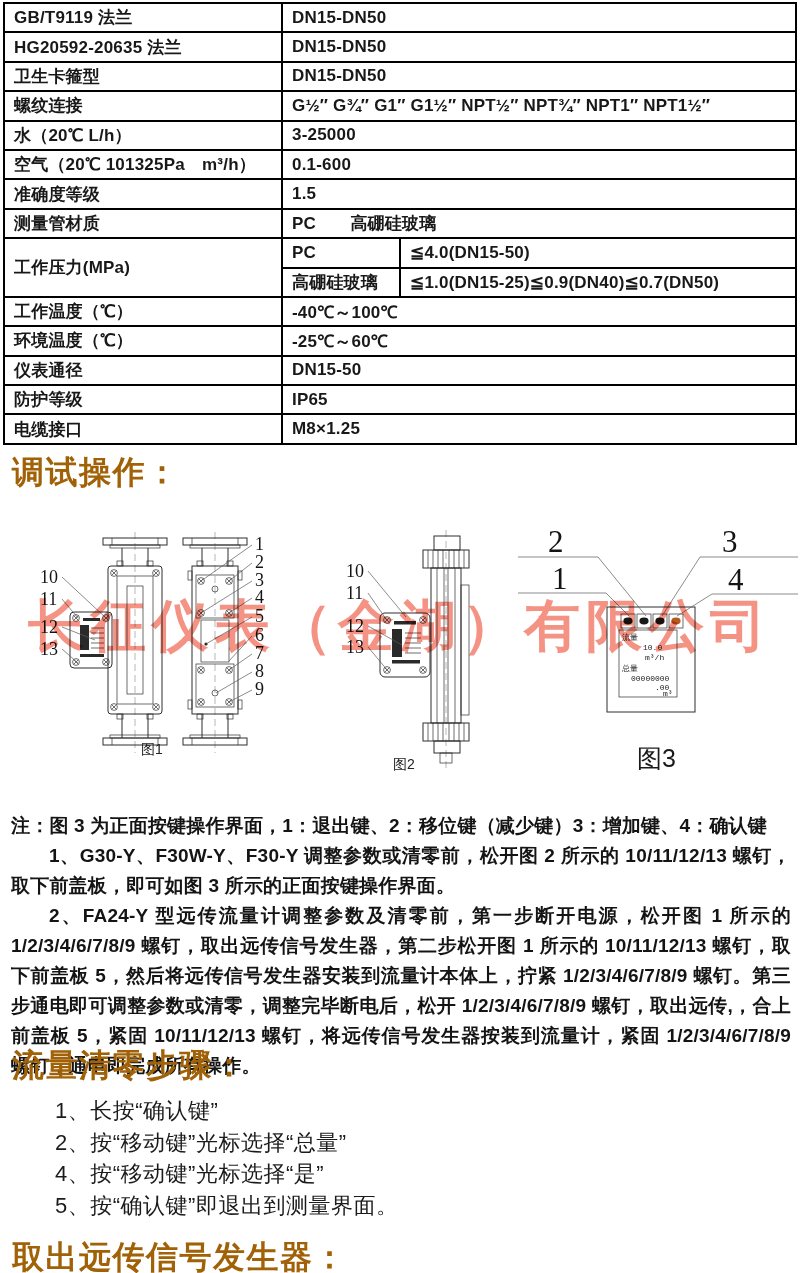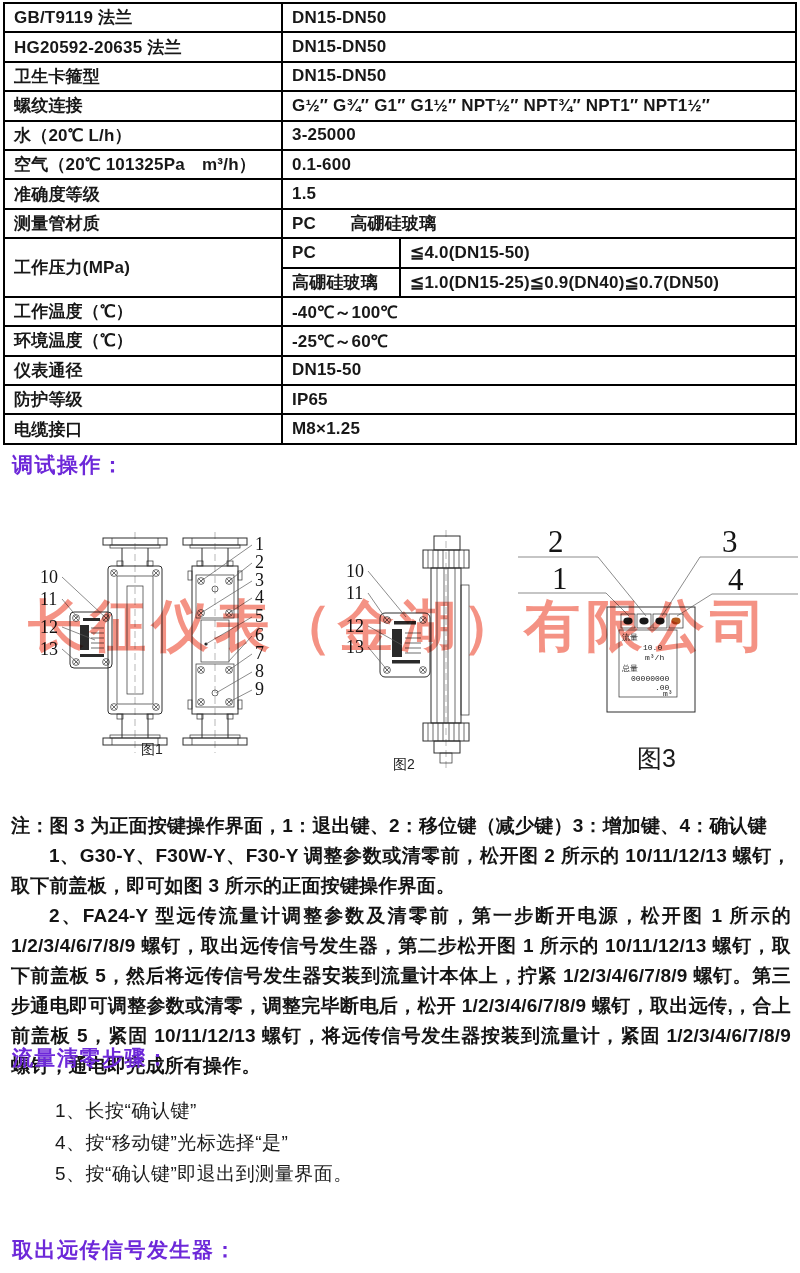--- a/index.html
+++ b/index.html
@@ -14,38 +14,38 @@
   }
   table.spec td{
     border:2px solid #000;height:27.4px;padding:0 8px 0 9px;
     font-size:17px;font-weight:600;color:#181818;
     white-space:nowrap;overflow:hidden;letter-spacing:.2px;
   }
   td.lblcol{width:278px;}
   td.matcol{width:118px;}
   
   .h1{
-    position:absolute;left:12px;font-size:21px;font-weight:700;color:#6d28d9;
+    position:absolute;left:12px;font-size:32px;font-weight:700;color:#a16207;
     letter-spacing:1.5px;white-space:nowrap;
   }
   #h-debug{top:451px;}
   #h-flowzero{top:1044px;}
   #h-current{top:1236px;}
   
   .notes{
     position:absolute;left:11px;top:782px;width:780px;
     font-size:19px;line-height:30px;font-weight:700;color:#141414;
     text-align:justify;letter-spacing:.2px;margin-top:29px;
   }
   .notes p{margin:0;}
   .notes p.ind{text-indent:2em;}
   
   .steps{
     position:absolute;left:55px;top:1095px;width:600px;
-    font-size:19px;color:#1b1b1b;font-weight:400;letter-spacing:.5px;
+    font-size:22px;color:#1b1b1b;font-weight:400;letter-spacing:.5px;
   }
   .steps div{height:31.5px;line-height:31.5px;white-space:nowrap;}
   
   svg.figs{position:absolute;left:0;top:497px;}
   .ln{stroke:#2e2e2e;stroke-width:1;fill:none;}
   .ln2{stroke:#2e2e2e;stroke-width:.7;fill:none;}
   .lead{stroke:#5a5a5a;stroke-width:.7;fill:none;}
   .cl{stroke:#9a9a9a;stroke-width:.7;stroke-dasharray:7 4;fill:none;}
   .numlbl{font-family:"Liberation Serif", serif;font-size:18px;fill:#141414;}
   .biglbl{font-family:"Liberation Serif", serif;font-size:31px;fill:#141414;}
@@ -359,17 +359,18 @@
 
 <div class="notes">
   <p>注：图 3 为正面按键操作界面，1：退出键、2：移位键（减少键）3：增加键、4：确认键</p>
   <p class="ind">1、G30-Y、F30W-Y、F30-Y 调整参数或清零前，松开图 2 所示的 10/11/12/13 螺钉，取下前盖板，即可如图 3 所示的正面按键操作界面。</p>
   <p class="ind">2、FA24-Y 型远传流量计调整参数及清零前，第一步断开电源，松开图 1 所示的 1/2/3/4/6/7/8/9 螺钉，取出远传信号发生器，第二步松开图 1 所示的 10/11/12/13 螺钉，取下前盖板 5，然后将远传信号发生器安装到流量计本体上，拧紧 1/2/3/4/6/7/8/9 螺钉。第三步通电即可调整参数或清零，调整完毕断电后，松开 1/2/3/4/6/7/8/9 螺钉，取出远传,，合上前盖板 5，紧固 10/11/12/13 螺钉，将远传信号发生器按装到流量计，紧固 1/2/3/4/6/7/8/9 螺钉，通电即完成所有操作。</p>
 </div>
 
 <div id="h-flowzero" class="h1">流量清零步骤：</div>
 <div class="steps">
   <div>1、长按“确认键”</div>
+  <div>2、按“移动键”光标选择“总量”</div>
   <div>4、按“移动键”光标选择“是”</div>
   <div>5、按“确认键”即退出到测量界面。</div>
 </div>
 
 <div id="h-current" class="h1">取出远传信号发生器：</div>
 
 </body></html>

